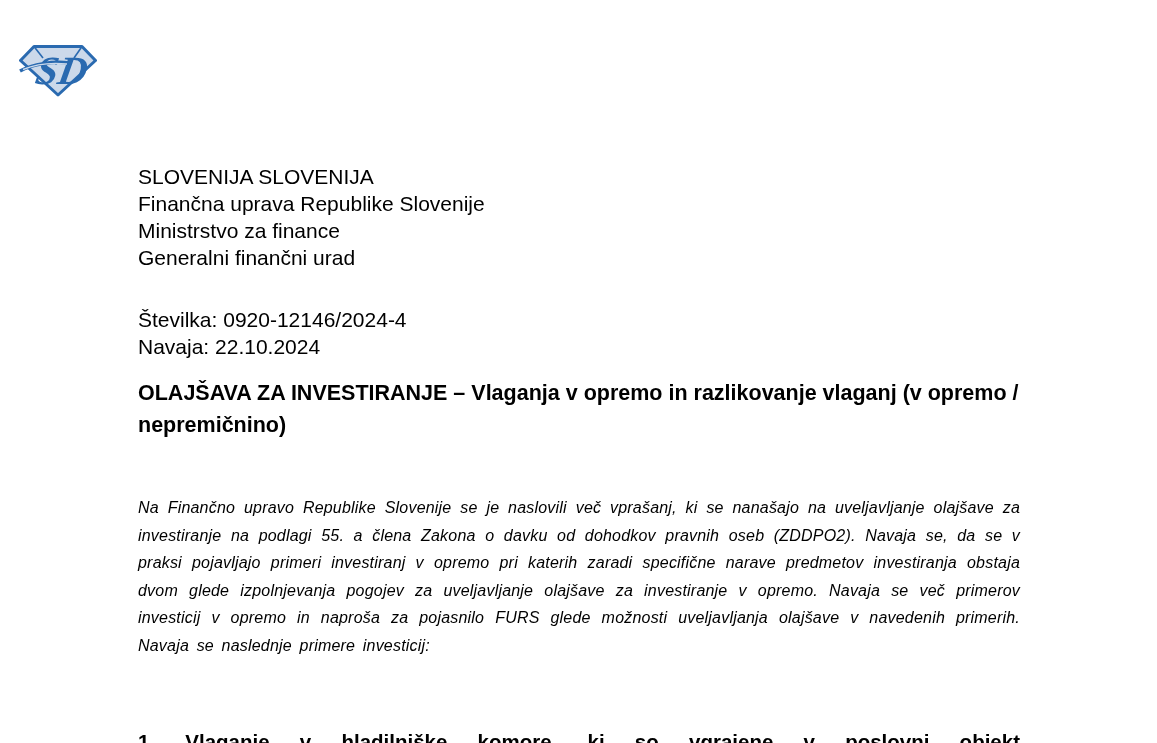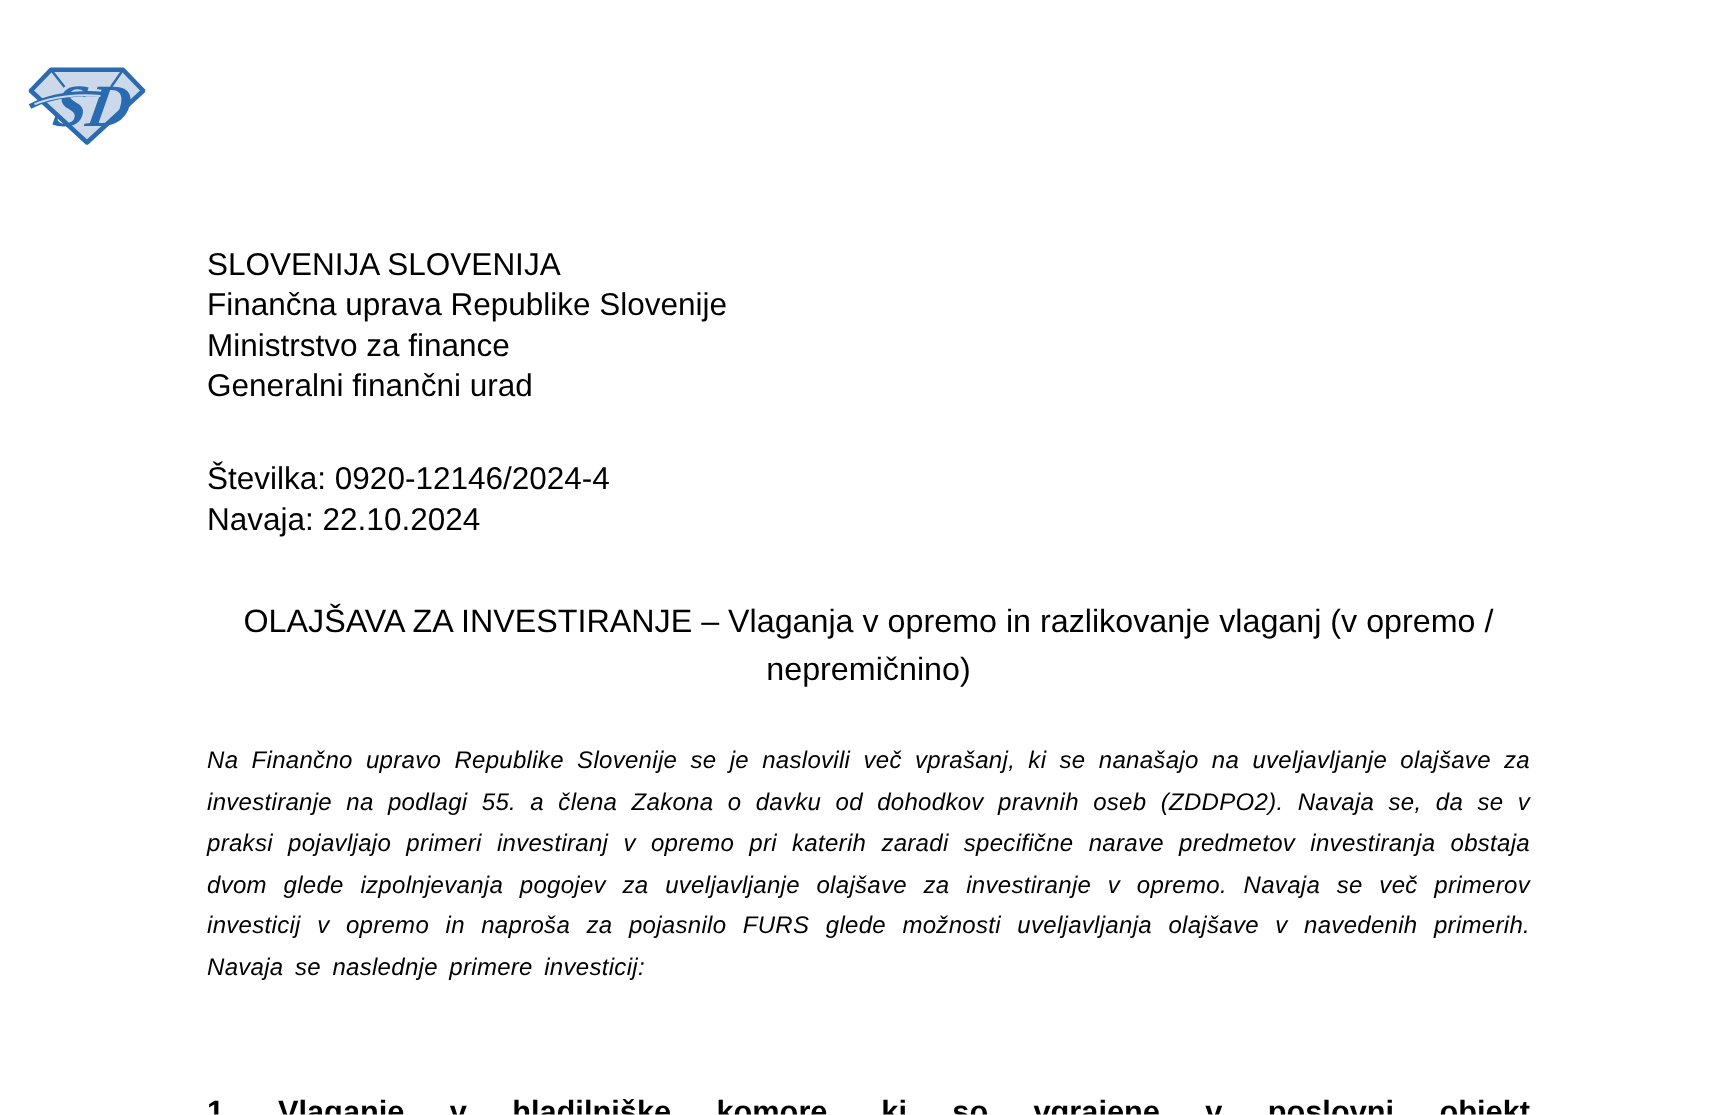--- a/index.html
+++ b/index.html
@@ -42,24 +42,24 @@
     left: 138px;
     top: 293px;
     width: 882px;
     font-size: 21px;
     line-height: 27px;
     margin-top: 13px;
   }
   .doc-title {
     position: absolute;
     left: 138px;
-    top: 398px;
+    top: 377px;
     width: 882px;
-    text-align: center;
-    font-weight: normal;
+    text-align: left;
+    font-weight: bold;
     font-size: 21.5px;
     line-height: 32px;
   }
   .intro-paragraph {
     position: absolute;
     left: 138px;
     top: 494px;
     width: 882px;
     font-style: italic;
     font-size: 16px;

